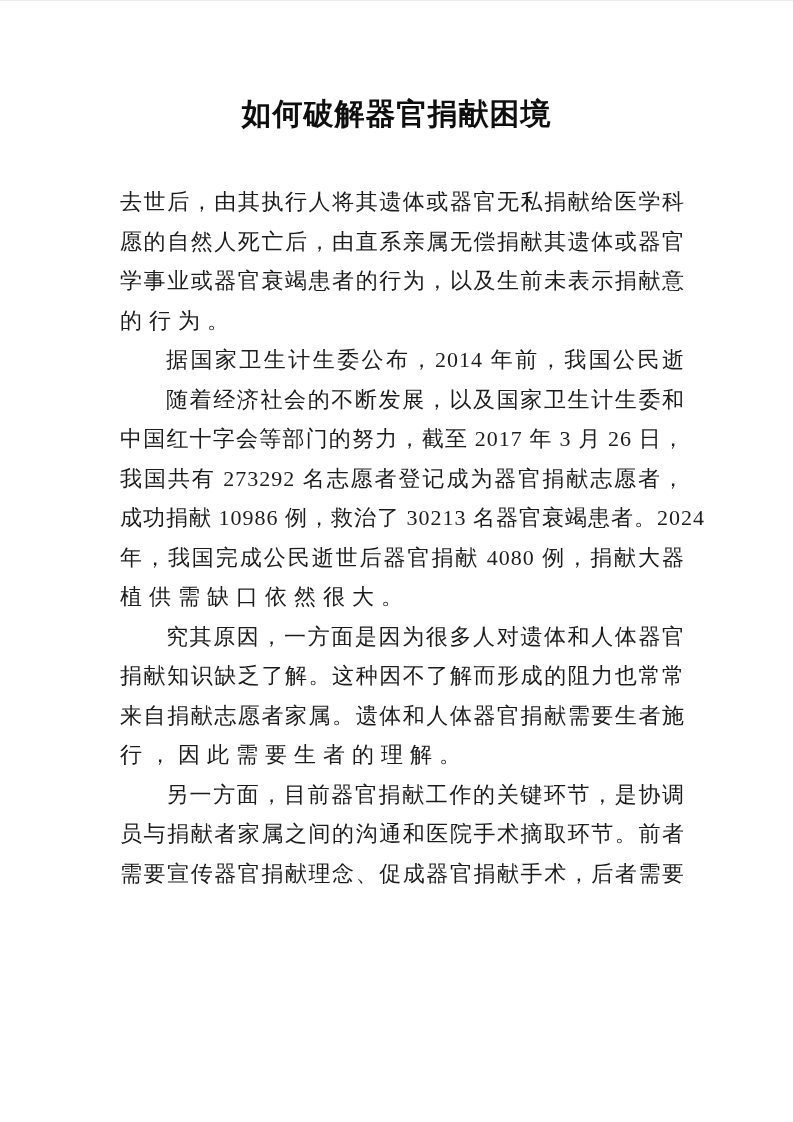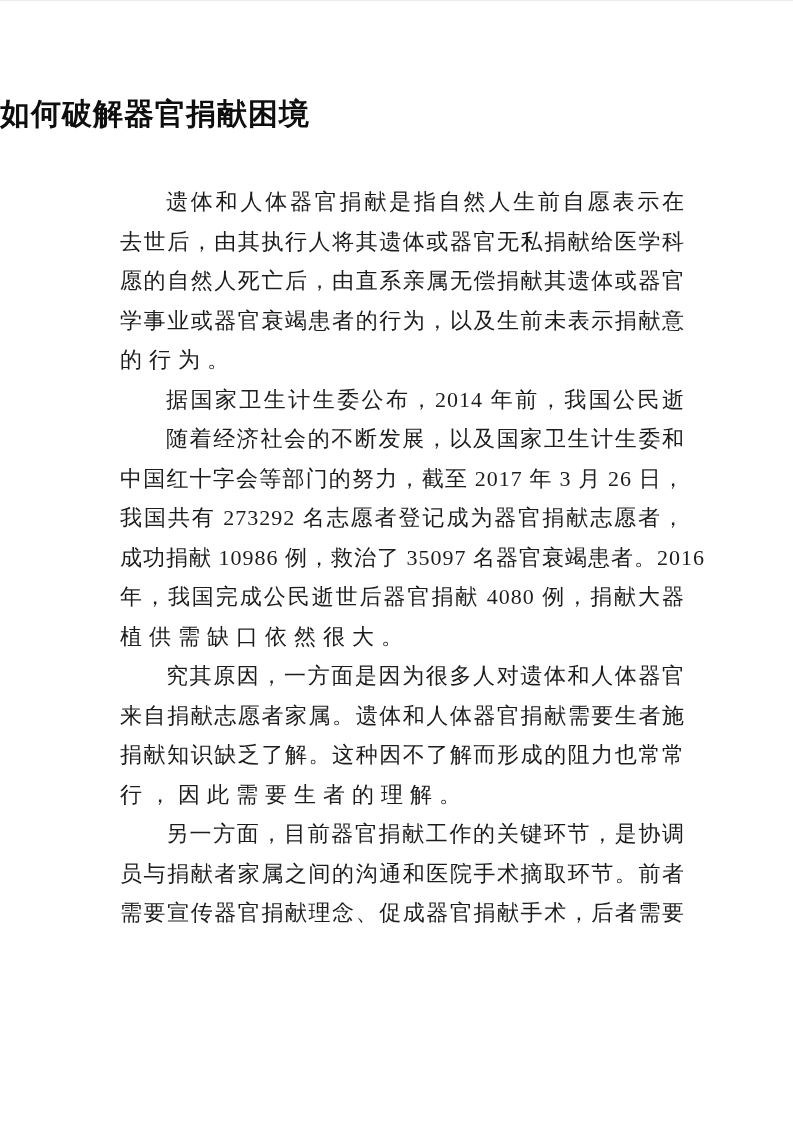--- a/index.html
+++ b/index.html
@@ -13,20 +13,21 @@
     height: 1122px;
     margin: 0 auto;
     background: #ffffff;
     overflow: hidden;
     box-sizing: border-box;
     border-top: 1px solid #ececec;
     font-family: "Liberation Serif", "DejaVu Serif", serif;
   }
   .doc-title {
     padding-top: 92px;
+    text-align: center;
     font-size: 30px;
     line-height: 42px;
     font-weight: bold;
     color: #0e0e0e;
     letter-spacing: 1px;
     white-space: nowrap;
   }
   .doc-body {
     margin: 47px 108px 0 120px;
     width: 565px;
@@ -57,41 +58,40 @@
     letter-spacing: 7px;
   }
 </style>
 </head>
 <body>
 
 <div class="page">
   <div class="doc-title">如何破解器官捐献困境</div>
   <div class="doc-body">
       <div class="para">
-        <div class="line first">遗体和人体器官捐献是指自然人生前自愿表示在</div>
         <div class="line">去世后，由其执行人将其遗体或器官无私捐献给医学科</div>
         <div class="line">愿的自然人死亡后，由直系亲属无偿捐献其遗体或器官</div>
         <div class="line">学事业或器官衰竭患者的行为，以及生前未表示捐献意</div>
         <div class="line last">的行为。</div>
       </div>
       <div class="para">
         <div class="line first">据国家卫生计生委公布，2014 年前，我国公民逝</div>
       </div>
       <div class="para">
         <div class="line first">随着经济社会的不断发展，以及国家卫生计生委和</div>
         <div class="line">中国红十字会等部门的努力，截至 2017 年 3 月 26 日，</div>
         <div class="line">我国共有 273292 名志愿者登记成为器官捐献志愿者，</div>
-        <div class="line">成功捐献 10986 例，救治了 35097 名器官衰竭患者。2016</div>
+        <div class="line">成功捐献 10986 例，救治了 30213 名器官衰竭患者。2024</div>
         <div class="line">年，我国完成公民逝世后器官捐献 4080 例，捐献大器</div>
         <div class="line last">植供需缺口依然很大。</div>
       </div>
       <div class="para">
         <div class="line first">究其原因，一方面是因为很多人对遗体和人体器官</div>
+        <div class="line">捐献知识缺乏了解。这种因不了解而形成的阻力也常常</div>
         <div class="line">来自捐献志愿者家属。遗体和人体器官捐献需要生者施</div>
-        <div class="line">捐献知识缺乏了解。这种因不了解而形成的阻力也常常</div>
         <div class="line last">行，因此需要生者的理解。</div>
       </div>
       <div class="para">
         <div class="line first">另一方面，目前器官捐献工作的关键环节，是协调</div>
         <div class="line">员与捐献者家属之间的沟通和医院手术摘取环节。前者</div>
         <div class="line">需要宣传器官捐献理念、促成器官捐献手术，后者需要</div>
       </div>
     </div>
 </div>
 

